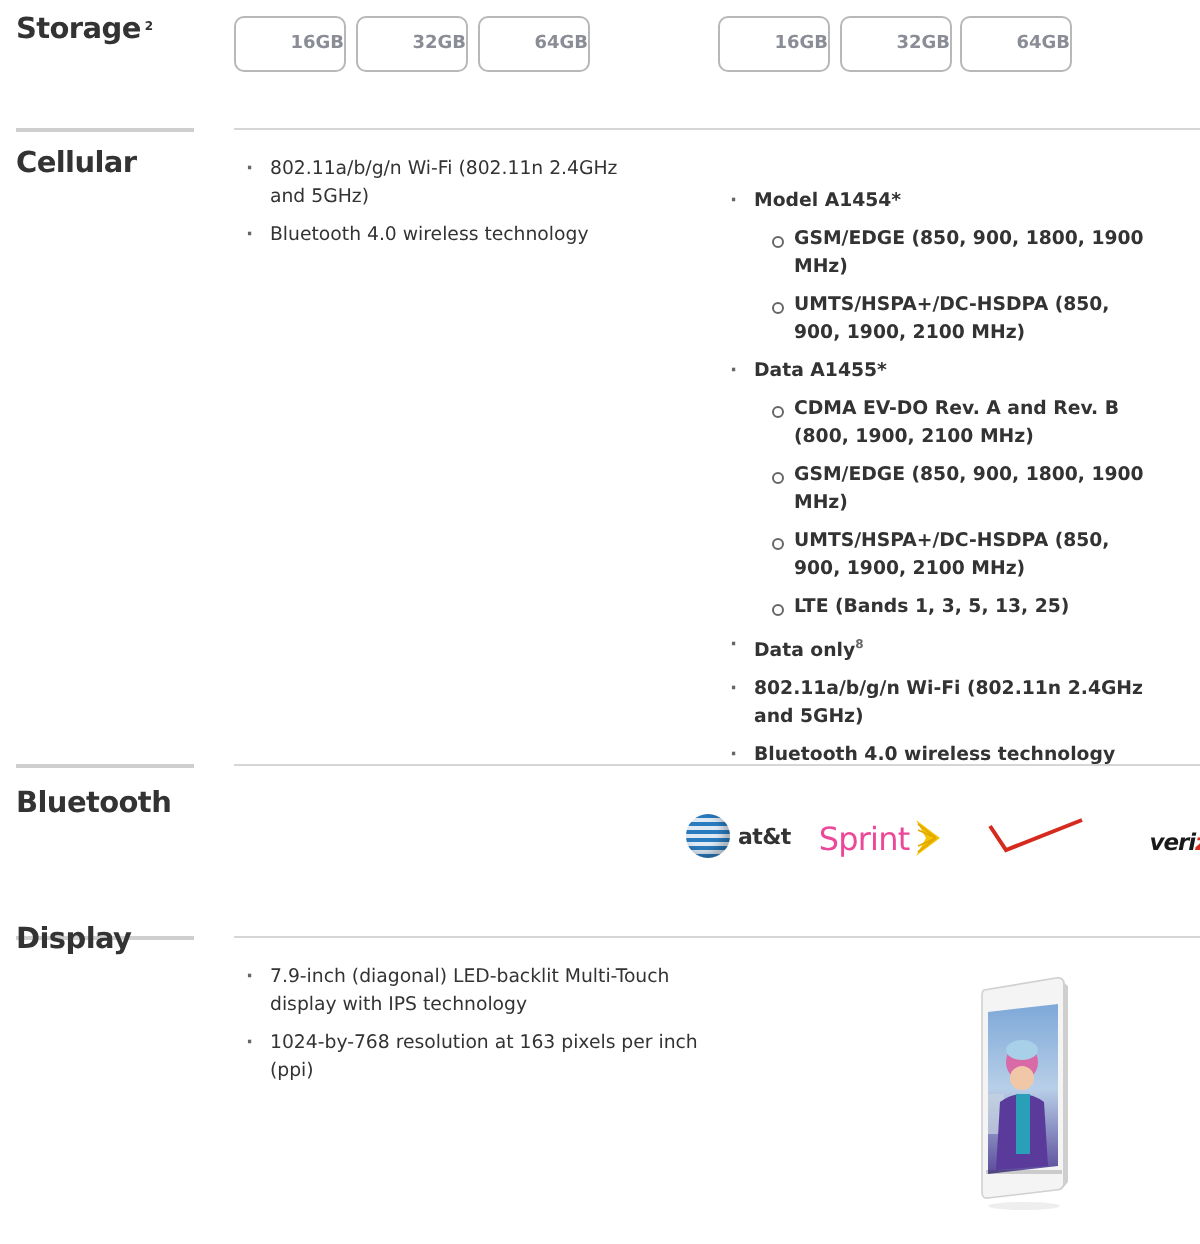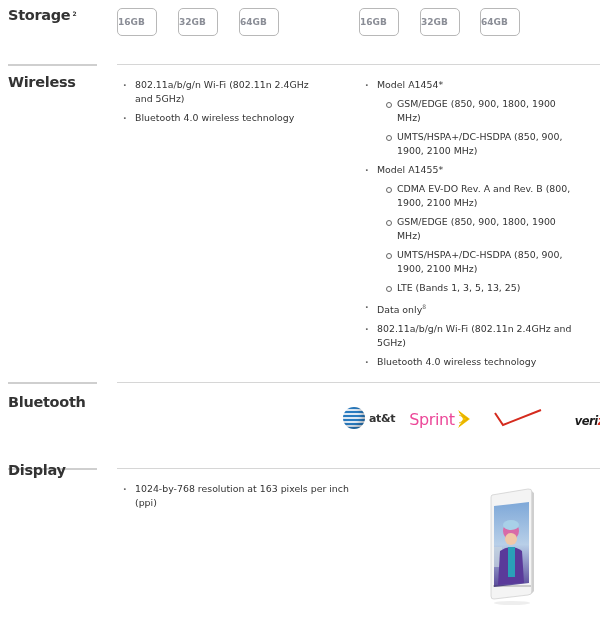--- a/index.html
+++ b/index.html
@@ -8,24 +8,24 @@
 
   .section-title {
     position: absolute; left: 8px;
     font-family: "DejaVu Sans", sans-serif;
     font-size: 14.5px; font-weight: bold; color: #333333; line-height: 19px;
     letter-spacing: -0.3px;
   }
   .section-title sup { font-size: 6px; vertical-align: top; position: relative; top: -2px; margin-left: 2px; }
 
   .cap-box {
-    position: absolute; top: 8px; width: 40px; height: 28px;
+    position: absolute; top: 8px; width: 56px; height: 28px;
     border: 1px solid #b8b8b8; border-radius: 5px; background: #ffffff;
     font-family: "DejaVu Sans", sans-serif; font-size: 9px; font-weight: bold;
-    color: #8a8d96; text-align: left; line-height: 26px; cursor: pointer;
+    color: #8a8d96; text-align: right; line-height: 26px; cursor: pointer;
   }
 
   .divider-left { position: absolute; left: 8px; width: 89px; height: 2px; background: #cfcfcf; }
   .divider-right { position: absolute; left: 117px; width: 483px; height: 1px; background: #d6d6d6; }
 
   .spec-list { position: absolute; list-style: none; font-size: 9.4px; line-height: 14px; color: #333333; }
   .spec-list > li { position: relative; padding-left: 13px; margin-bottom: 5px; }
   .spec-list > li::before {
     content: "·"; position: absolute; left: 1px; top: 0; color: #666; font-weight: bold;
   }
@@ -65,38 +65,38 @@
 <div class="cap-box" style="left:239px;">64GB</div>
 
 <div class="cap-box" style="left:359px;">16GB</div>
 <div class="cap-box" style="left:420px;">32GB</div>
 <div class="cap-box" style="left:480px;">64GB</div>
 
 <div class="divider-left" style="top:64px;"></div>
 <div class="divider-right" style="top:64px;"></div>
 
 <div class="section-title" style="top:73px;">
-  <div>Wireless</div>
+  <div>Cellular</div>
 </div>
 
 <ul class="spec-list" style="left:122px; top:78px; width:205px;">
   <li>802.11a/b/g/n Wi-Fi (802.11n 2.4GHz and 5GHz)</li>
   <li>Bluetooth 4.0 wireless technology</li>
 </ul>
 
-<ul class="spec-list" style="left:364px; top:78px; width:210px;">
+<ul class="spec-list" style="left:364px; top:94px; width:210px;font-weight:bold;">
   <li>
     <span>Model A1454*</span>
     <ul>
       <li>GSM/EDGE (850, 900, 1800, 1900 MHz)</li>
       <li>UMTS/HSPA+/DC-HSDPA (850, 900, 1900, 2100 MHz)</li>
     </ul>
   </li>
   <li>
-    <span>Model A1455*</span>
+    <span>Data A1455*</span>
     <ul>
       <li>CDMA EV-DO Rev. A and Rev. B (800, 1900, 2100 MHz)</li>
       <li>GSM/EDGE (850, 900, 1800, 1900 MHz)</li>
       <li>UMTS/HSPA+/DC-HSDPA (850, 900, 1900, 2100 MHz)</li>
       <li>LTE (Bands 1, 3, 5, 13, 25)</li>
     </ul>
   </li>
   <li>
     <span>Data only</span><sup>8</sup>
   </li>
@@ -128,20 +128,21 @@
     <span class="verizon-text"><span>veri</span><span class="z">z</span><span>on</span></span>
   </div>
 </div>
 
 <div class="divider-left" style="top:468px;"></div>
 <div class="divider-right" style="top:468px;"></div>
 
 <div class="section-title" style="top:461px;">Display</div>
 
 <ul class="spec-list" style="left:122px; top:482px; width:250px;">
+  <li style="padding-right:30px;">7.9-inch (diagonal) LED-backlit Multi-Touch display with IPS technology</li>
   <li>1024-by-768 resolution at 163 pixels per inch (ppi)</li>
 </ul>
 
 <svg class="ipad" viewBox="0 0 48 120">
   <defs>
     <linearGradient id="sky" x1="0" y1="0" x2="0" y2="1">
       <stop offset="0" stop-color="#7ea8d8"></stop>
       <stop offset="0.5" stop-color="#b8cfe8"></stop>
       <stop offset="1" stop-color="#5a4a9a"></stop>
     </linearGradient>

